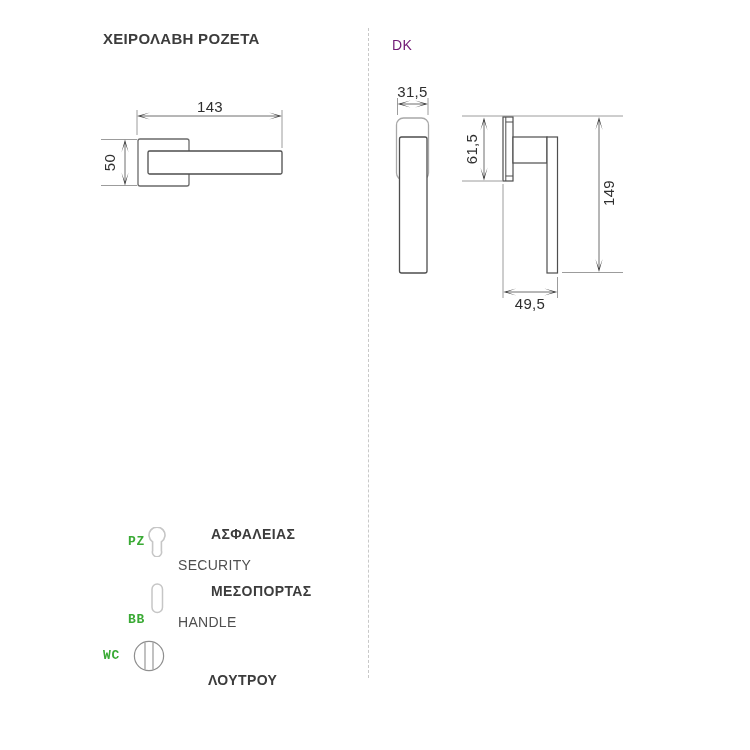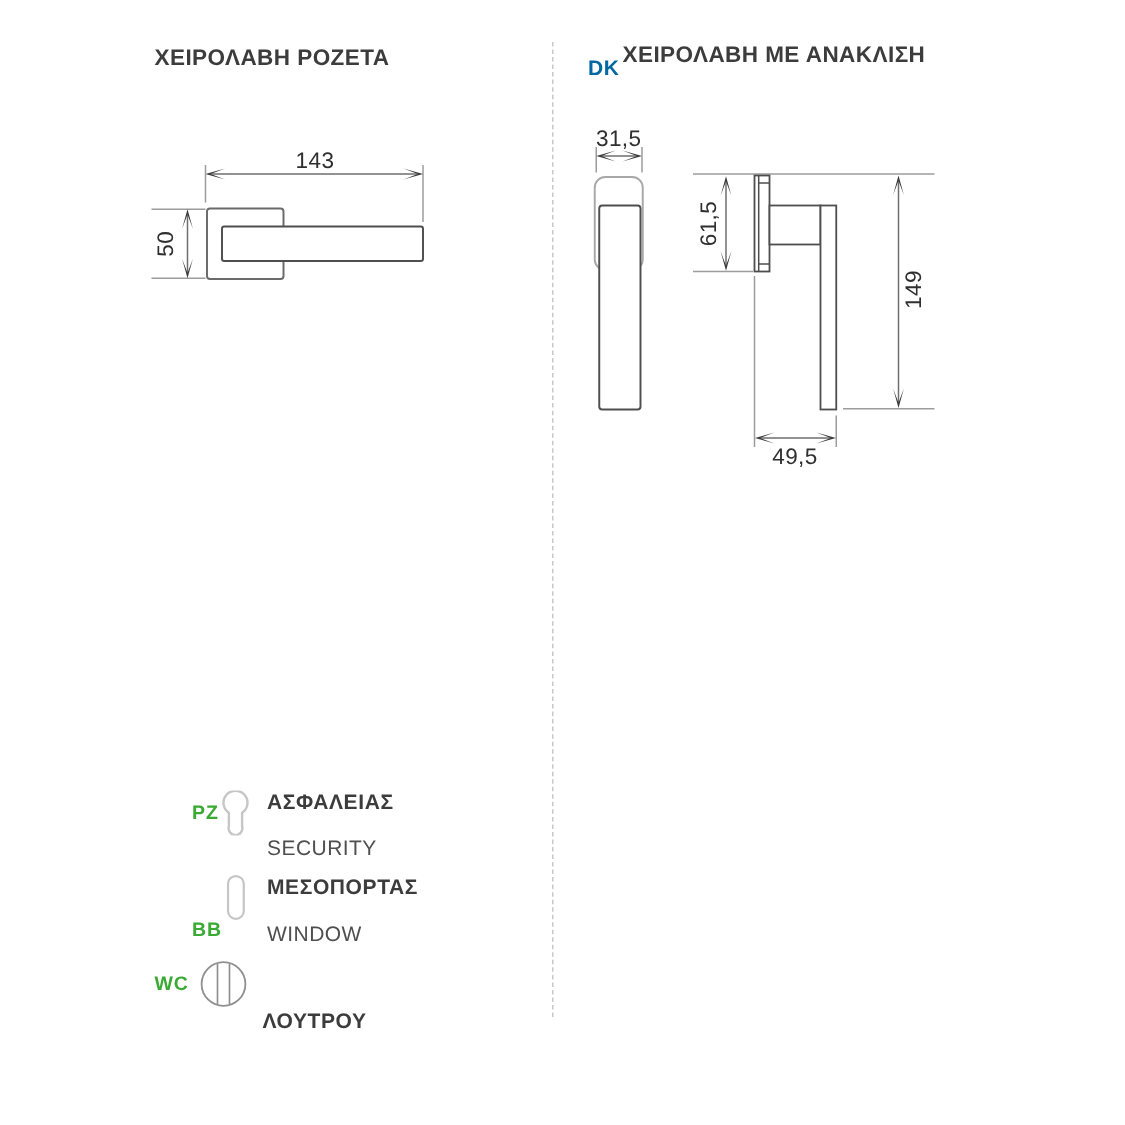--- a/index.html
+++ b/index.html
@@ -4,43 +4,42 @@
 <style>
   html,body{margin:0;padding:0;background:#fff;}
   .canvas{position:relative;width:716px;height:750px;background:#ffffff;
           font-family:"Liberation Sans",sans-serif;overflow:hidden;}
   .divider{position:absolute;left:368px;top:28px;height:650px;width:0;
            border-left:1px dashed #c8c8c8;}
   .h1{position:absolute;font-size:15px;font-weight:700;color:#3c3c3c;
       letter-spacing:.3px;white-space:nowrap;}
   .h2{position:absolute;font-size:15px;font-weight:400;color:#4f4f4f;
       letter-spacing:.3px;white-space:nowrap;}
-  .code{position:absolute;font-size:14px;font-weight:700;color:#0369a1;
+  .code{position:absolute;font-size:14px;font-weight:400;color:#701a75;
         letter-spacing:.4px;white-space:nowrap;}
   .drawing{position:absolute;left:0;top:0;}
   .dimtext{font-size:15px;fill:#2f2f2f;letter-spacing:.3px;
            font-family:"Liberation Sans",sans-serif;}
   .legend-code{position:absolute;font-size:13px;font-weight:700;color:#3aaa35;
-               letter-spacing:.6px;white-space:nowrap;}
+               letter-spacing:.6px;white-space:nowrap;font-family:Liberation Mono, monospace;}
   .legend-labels{position:absolute;white-space:nowrap;}
-  .legend-el{font-size:14px;font-weight:700;color:#3c3c3c;letter-spacing:.4px;line-height:16px;}
+  .legend-el{font-size:14px;font-weight:700;color:#3c3c3c;letter-spacing:.4px;line-height:16px;margin-left:33px;}
   .legend-en{font-size:14px;font-weight:400;color:#4f4f4f;letter-spacing:.3px;line-height:15px;margin-top:16px;}
   .legend-icon{position:absolute;}
 </style>
 </head>
 <body>
 
 <div class="canvas">
 
   <div class="divider"></div>
 
   <div class="h1" style="left:103px;top:30px">ΧΕΙΡΟΛΑΒΗ ΡΟΖΕΤΑ</div>
 
   <div class="code" style="left:392px;top:37px">DK</div>
-  <div class="h1" style="left:415px;top:28px">ΧΕΙΡΟΛΑΒΗ ΜΕ ΑΝΑΚΛΙΣΗ</div>
 
   <svg class="drawing" width="750" height="750" viewBox="0 0 750 750">
 
     <g>
 
       <line x1="137" y1="110" x2="137" y2="135" stroke="#9c9c9c" stroke-width="1"></line>
       <line x1="282" y1="110" x2="282" y2="148" stroke="#9c9c9c" stroke-width="1"></line>
 
       <line x1="101" y1="139.5" x2="137" y2="139.5" stroke="#9c9c9c" stroke-width="1"></line>
       <line x1="101" y1="185.5" x2="137" y2="185.5" stroke="#9c9c9c" stroke-width="1"></line>
@@ -129,21 +128,21 @@
     </div>
   </div>
 
   <div>
     <span class="legend-code" style="left:128px;top:612px">BB</span>
     <svg class="legend-icon" style="left:151px;top:583px" width="13" height="31" viewBox="0 0 13 31">
       <rect x="1" y="1" width="10.5" height="28.5" rx="5.2" fill="#ffffff" stroke="#c6c6c6" stroke-width="1.5"></rect>
     </svg>
     <div class="legend-labels" style="left:178px;top:583px">
       <div class="legend-el">ΜΕΣΟΠΟΡΤΑΣ</div>
-      <div class="legend-en">WINDOW</div>
+      <div class="legend-en">HANDLE</div>
     </div>
   </div>
 
   <div>
     <span class="legend-code" style="left:103px;top:648px">WC</span>
     <svg class="legend-icon" style="left:133px;top:640px" width="32" height="32" viewBox="0 0 32 32">
       <circle cx="16" cy="16" r="14.6" fill="#ffffff" stroke="#8f8f8f" stroke-width="1.2"></circle>
       <line x1="12" y1="2.6" x2="12" y2="29.4" stroke="#8f8f8f" stroke-width="1.1"></line>
       <line x1="20" y1="2.6" x2="20" y2="29.4" stroke="#8f8f8f" stroke-width="1.1"></line>
     </svg>

